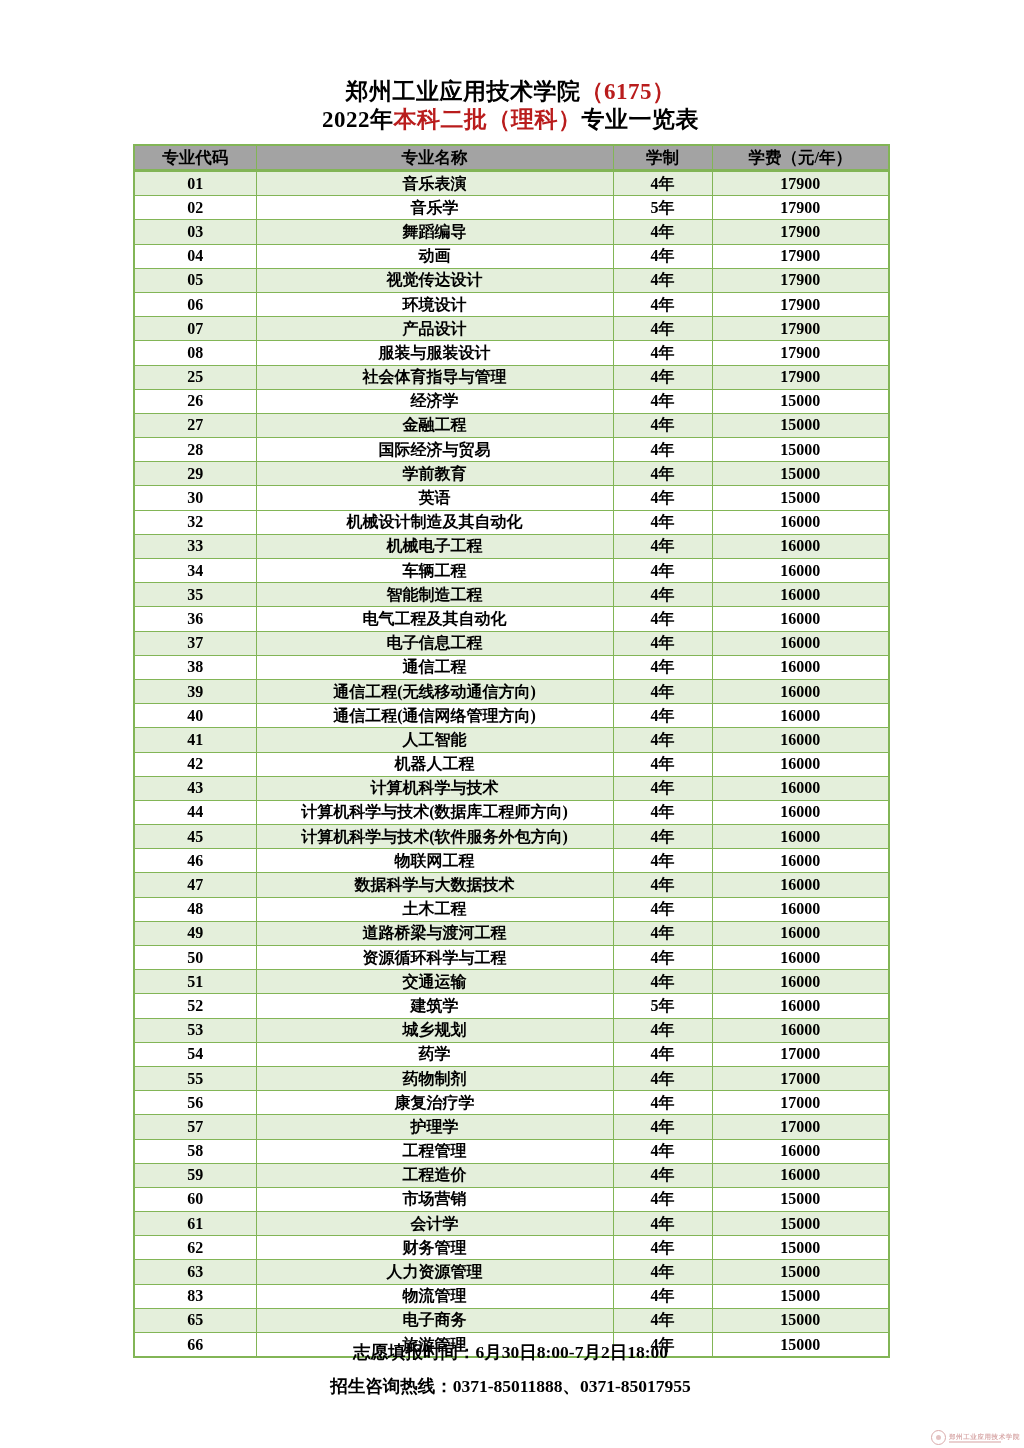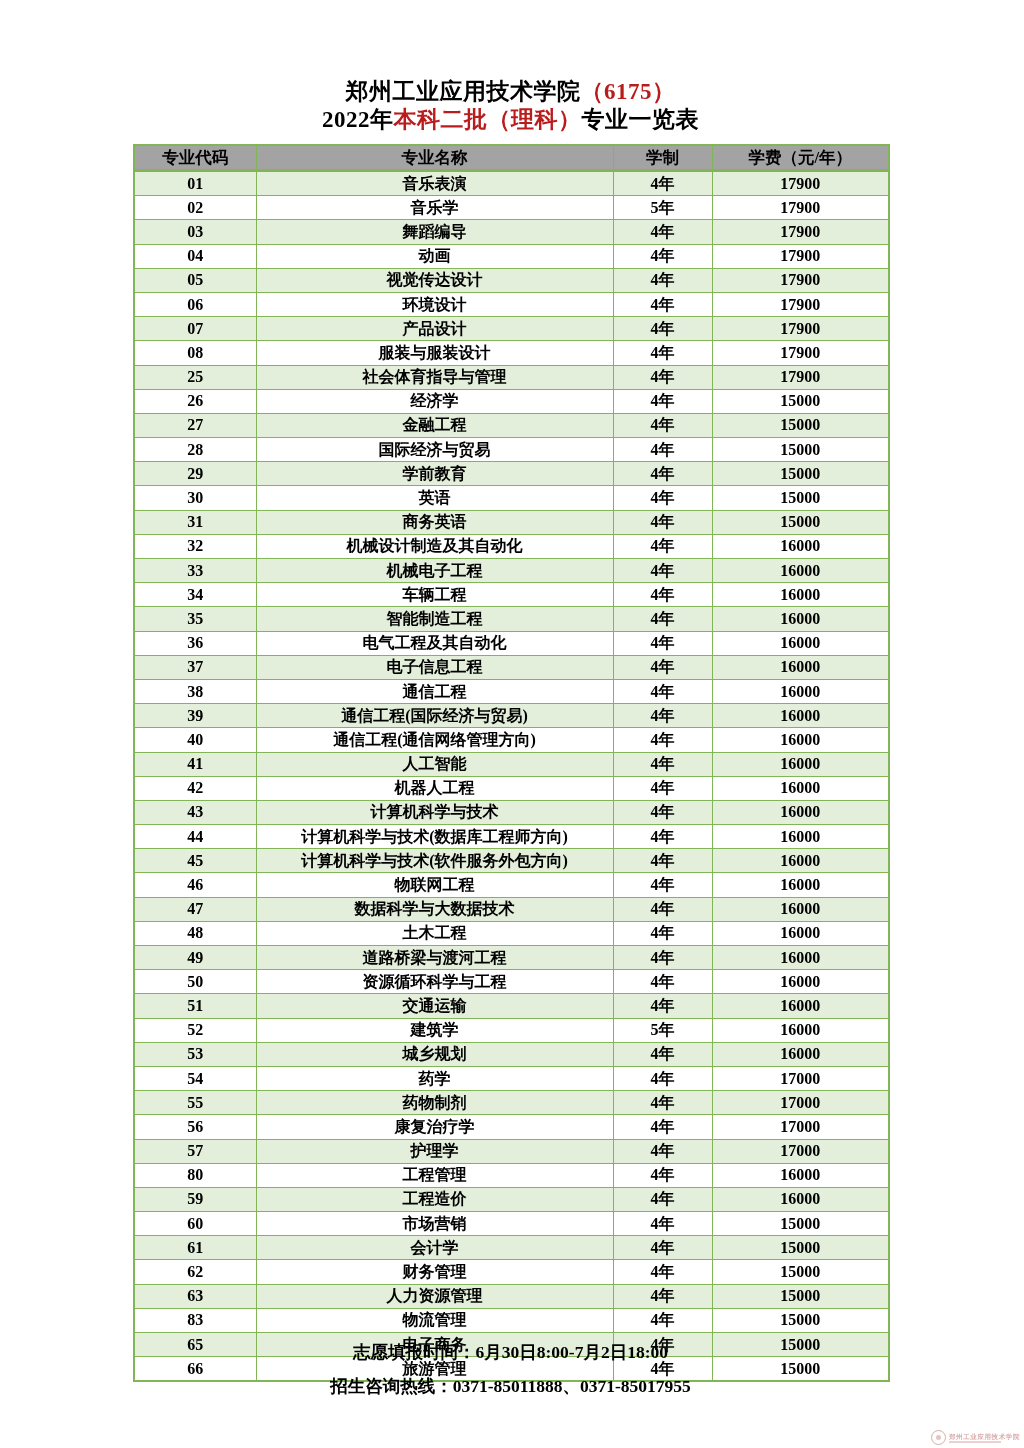--- a/index.html
+++ b/index.html
@@ -145,26 +145,20 @@
           <td>学前教育</td>
           <td>4年</td>
           <td>15000</td>
         </tr>
         <tr>
           <td>30</td>
           <td>英语</td>
           <td>4年</td>
           <td>15000</td>
         </tr>
-        <tr class="shade">
-          <td>31</td>
-          <td>商务英语</td>
-          <td>4年</td>
-          <td>15000</td>
-        </tr>
         <tr>
           <td>32</td>
           <td>机械设计制造及其自动化</td>
           <td>4年</td>
           <td>16000</td>
         </tr>
         <tr class="shade">
           <td>33</td>
           <td>机械电子工程</td>
           <td>4年</td>
@@ -195,21 +189,21 @@
           <td>16000</td>
         </tr>
         <tr>
           <td>38</td>
           <td>通信工程</td>
           <td>4年</td>
           <td>16000</td>
         </tr>
         <tr class="shade">
           <td>39</td>
-          <td>通信工程(国际经济与贸易)</td>
+          <td>通信工程(无线移动通信方向)</td>
           <td>4年</td>
           <td>16000</td>
         </tr>
         <tr>
           <td>40</td>
           <td>通信工程(通信网络管理方向)</td>
           <td>4年</td>
           <td>16000</td>
         </tr>
         <tr class="shade">
@@ -308,21 +302,21 @@
           <td>4年</td>
           <td>17000</td>
         </tr>
         <tr class="shade">
           <td>57</td>
           <td>护理学</td>
           <td>4年</td>
           <td>17000</td>
         </tr>
         <tr>
-          <td>80</td>
+          <td>58</td>
           <td>工程管理</td>
           <td>4年</td>
           <td>16000</td>
         </tr>
         <tr class="shade">
           <td>59</td>
           <td>工程造价</td>
           <td>4年</td>
           <td>16000</td>
         </tr>

